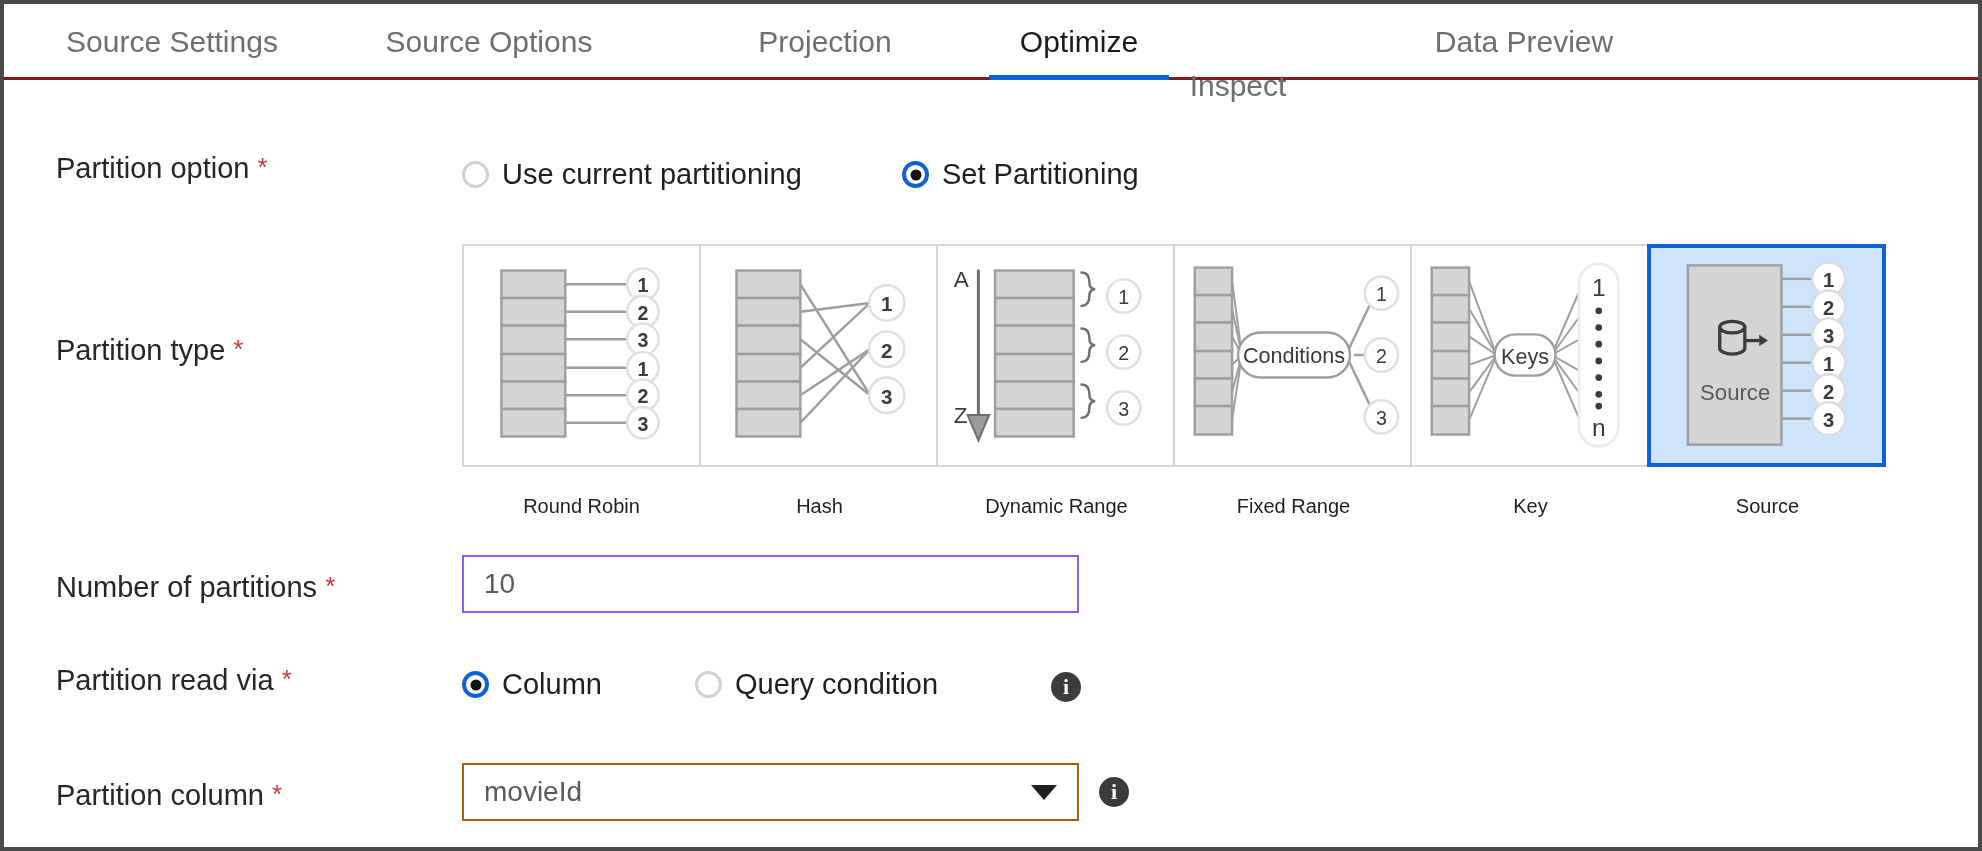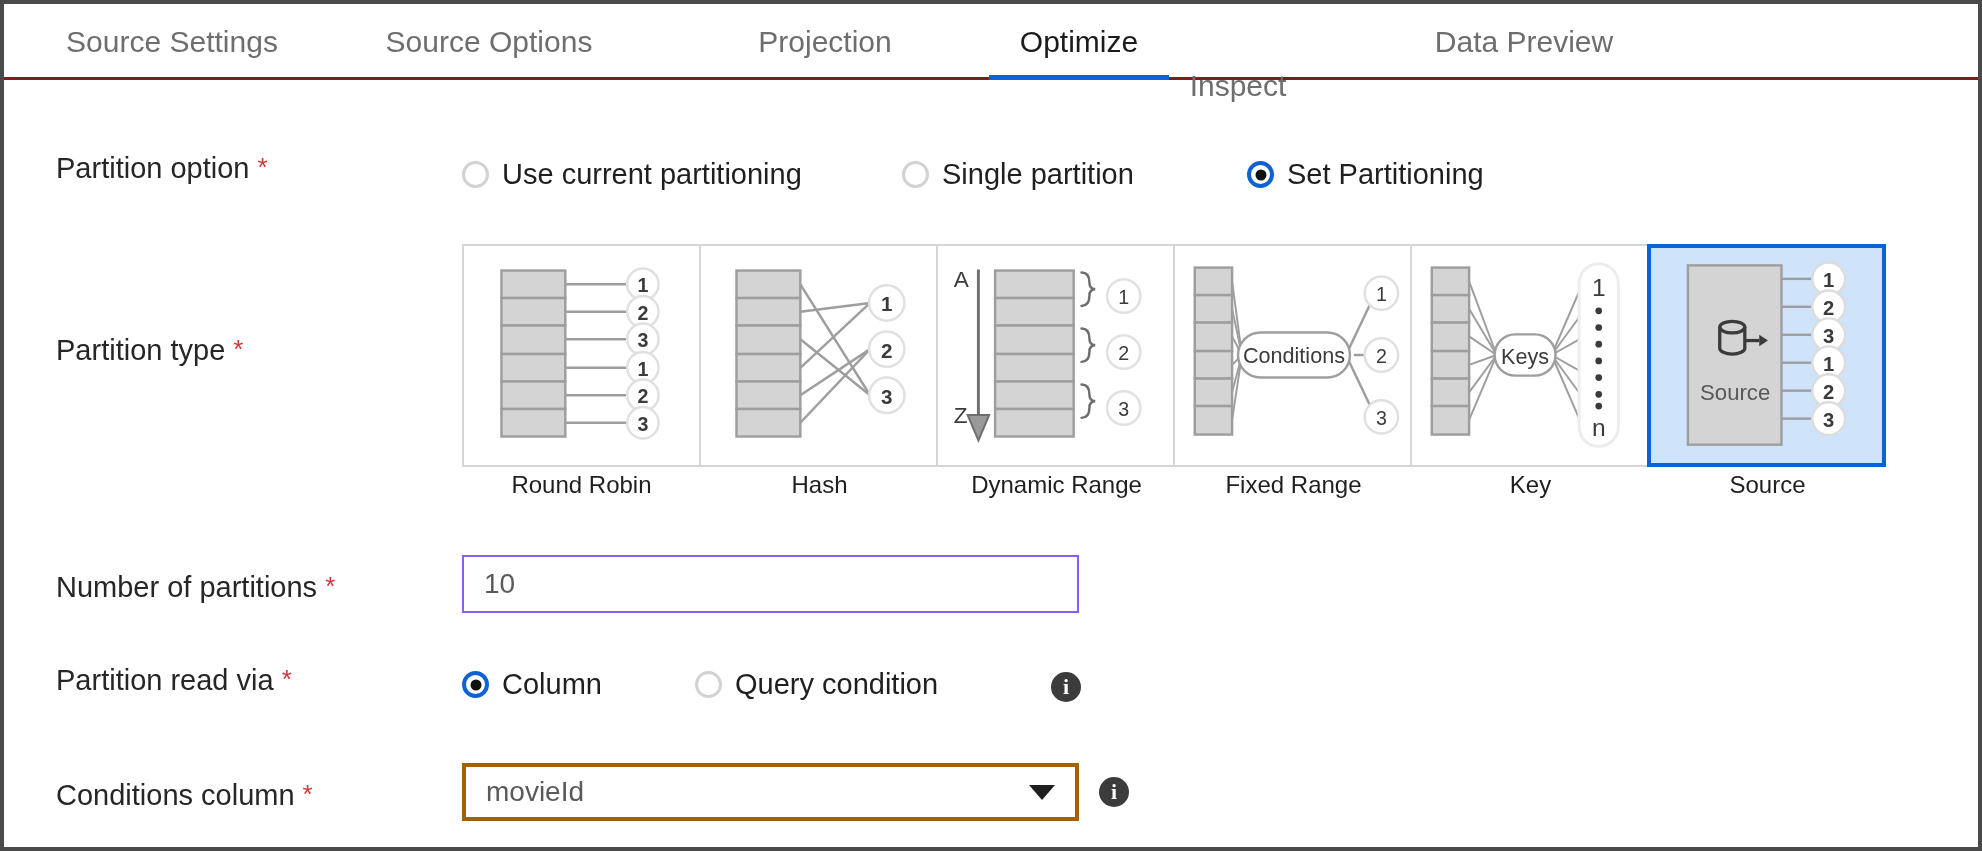--- a/index.html
+++ b/index.html
@@ -70,34 +70,34 @@
     border:2px solid #d6d6d6; background:#ffffff;
     position:relative; cursor:pointer; overflow:hidden;
     margin-left:-2px;
   }
   .tile-wrap:first-child .tile { margin-left:0; }
   .tile.selected {
     border:4px solid #0f62d6; background:#cfe4fa; z-index:3;
   }
   .tile svg { display:block; width:100%; height:100%; }
   .tile-label {
-    margin-top:4px; font-size:24px; color:#1f1f1f; white-space:nowrap;
+    margin-top:28px; font-size:20px; color:#1f1f1f; white-space:nowrap;
   }
 
   
   .textbox {
     position:absolute;
     border:2px solid #8b5cf6; background:#ffffff;
     display:flex; align-items:center;
     font-size:28px; color:#5a5a5a;
     padding:0 20px; cursor:text;
   }
   .dropdown {
     position:absolute;
-    border:4px solid #a16207; background:#ffffff;
+    border:2px solid #a16207; background:#ffffff;
     display:flex; align-items:center; justify-content:space-between;
     font-size:28px; color:#5a5a5a;
     padding:0 20px; cursor:pointer;
   }
   .caret {
     width:0; height:0;
     border-left:13px solid transparent;
     border-right:13px solid transparent;
     border-top:15px solid #1f1f1f;
   }
@@ -149,24 +149,20 @@
 
     <div class="row" style="top:60px;height:60px;">
       <div class="label" style="top:12px;">
         <span>Partition option</span><span class="req">*</span>
       </div>
 
       <div class="radio-group" style="left:458px;top:18px;">
         <div class="radio-opt" style="width:440px;">
           <span class="radio-mark"></span>
           <span class="radio-label">Use current partitioning</span>
-        </div>
-        <div class="radio-opt" style="width:345px;">
-          <span class="radio-mark"></span>
-          <span class="radio-label">Single partition</span>
         </div>
         <div class="radio-opt checked">
           <span class="radio-mark"></span>
           <span class="radio-label">Set Partitioning</span>
         </div>
       </div>
     </div>
 
     <div class="row" style="top:164px;height:300px;">
       <div class="label" style="top:90px;">
@@ -434,21 +430,21 @@
           <span class="radio-label">Query condition</span>
         </div>
       </div>
       <div class="info-icon" style="left:1047px;top:22px;">
         <span>i</span>
       </div>
     </div>
 
     <div class="row" style="top:683px;height:70px;">
       <div class="label" style="top:16px;">
-        <span>Conditions column</span><span class="req">*</span>
+        <span>Partition column</span><span class="req">*</span>
       </div>
       <div class="dropdown" style="left:458px;top:0px;width:617px;height:58px;">
         <span>movieId</span>
         <span class="caret"></span>
       </div>
       <div class="info-icon" style="left:1095px;top:14px;">
         <span>i</span>
       </div>
     </div>
 

